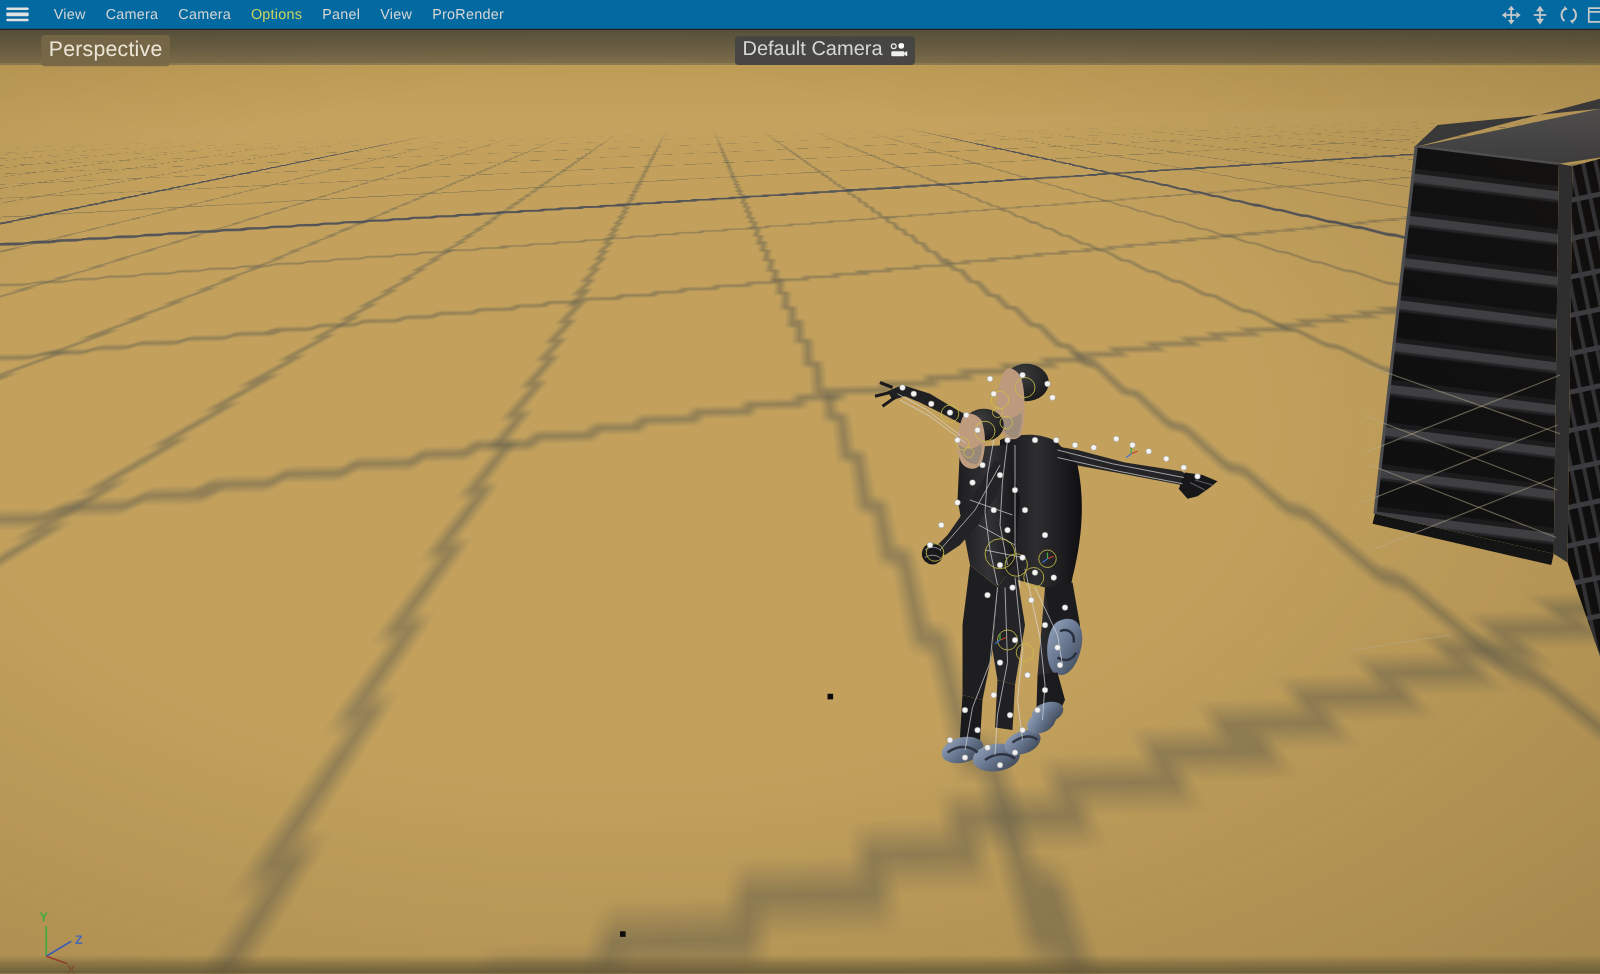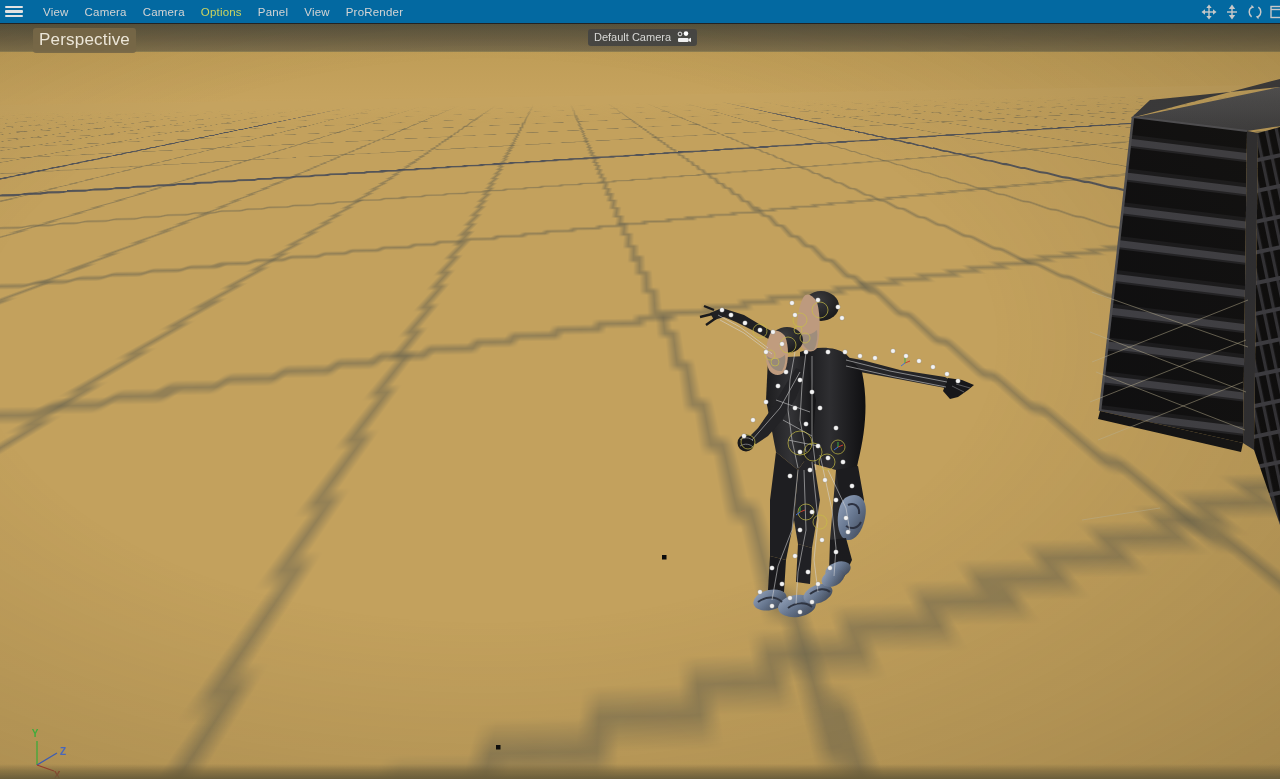--- a/index.html
+++ b/index.html
@@ -51,21 +51,21 @@
   .bottomstrip{position:absolute;left:0;bottom:0;width:100%;height:15px;pointer-events:none;
     background:linear-gradient(180deg,rgba(96,84,52,0) 0%,rgba(96,84,52,.45) 45%,#6a5d3b 100%);}
   .scenesvg{position:absolute;left:0;top:-23px;width:1280px;height:779px;}
   
   .persp-label{
     position:absolute;left:15px;top:5px;background:rgba(118,103,70,.92);
     color:#ece6d8;font-size:17px;padding:2px 6px 3px;border-radius:3px;letter-spacing:.2px;margin-left:18px;
   }
   .cam-label{
     position:absolute;left:588px;top:6px;background:rgba(68,68,66,.95);
-    color:#d8d8d6;font-size:11px;padding:2px 6px 3px;border-radius:3px;
+    color:#d8d8d6;font-size:16px;padding:2px 6px 3px;border-radius:3px;
     display:flex;align-items:center;gap:5px;
   }
   .mdot{fill:#f4f4f4;stroke:#7a7a7a;stroke-width:.3;}
   .fdot{fill:#0b0b0b;}
   .gizmo-label{font-size:10px;font-weight:bold;font-family:"Liberation Sans",sans-serif;}
 </style>
 </head>
 <body>
 
 <div class="menubar">

